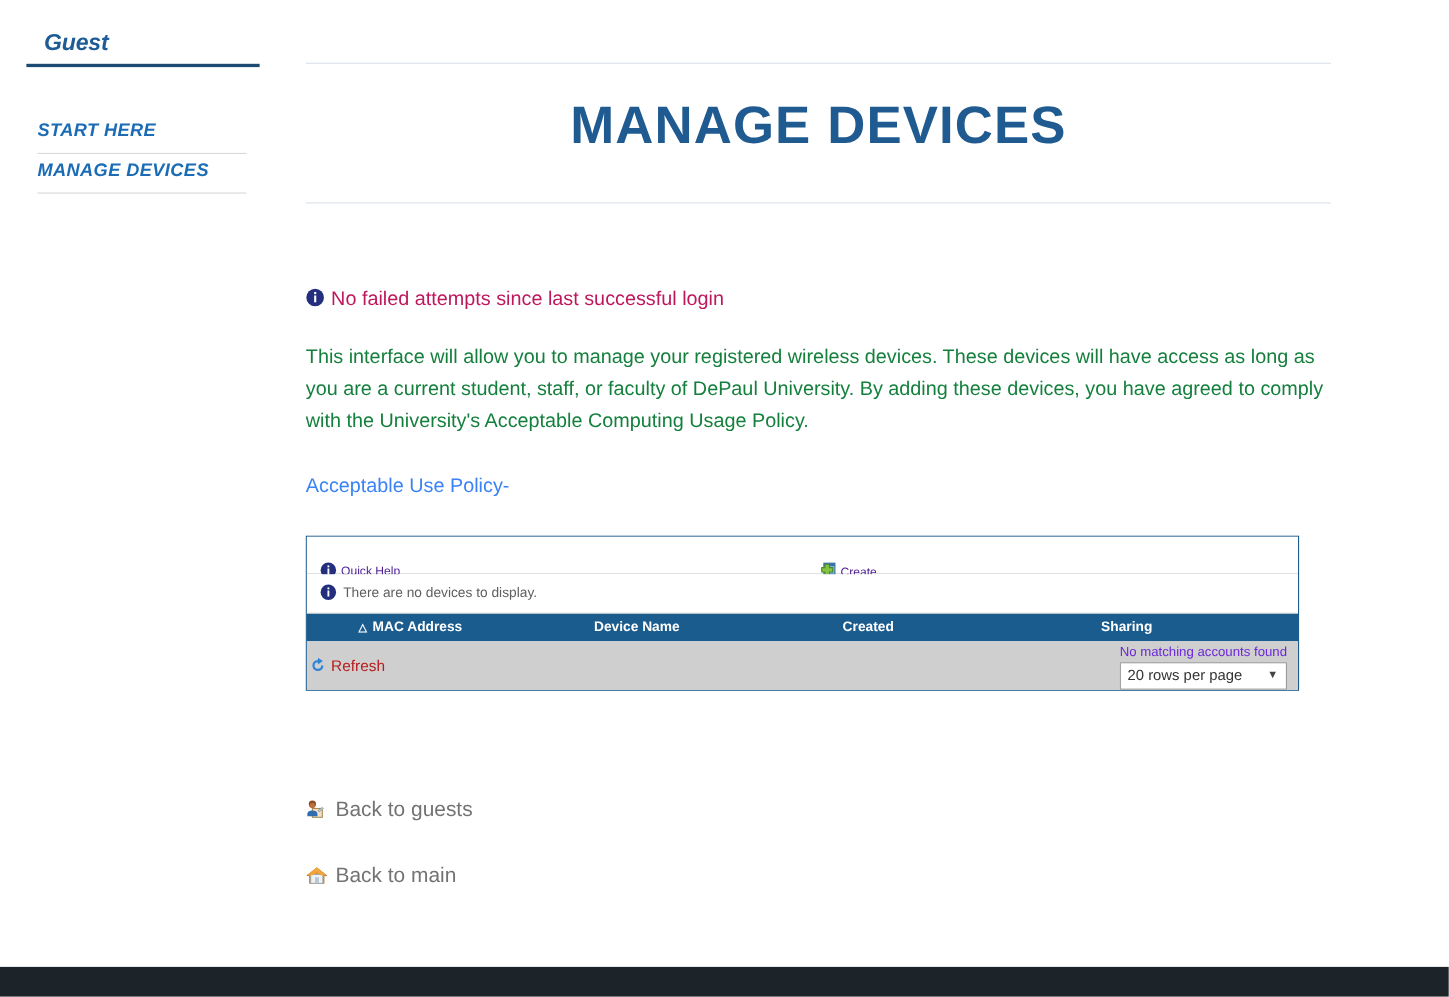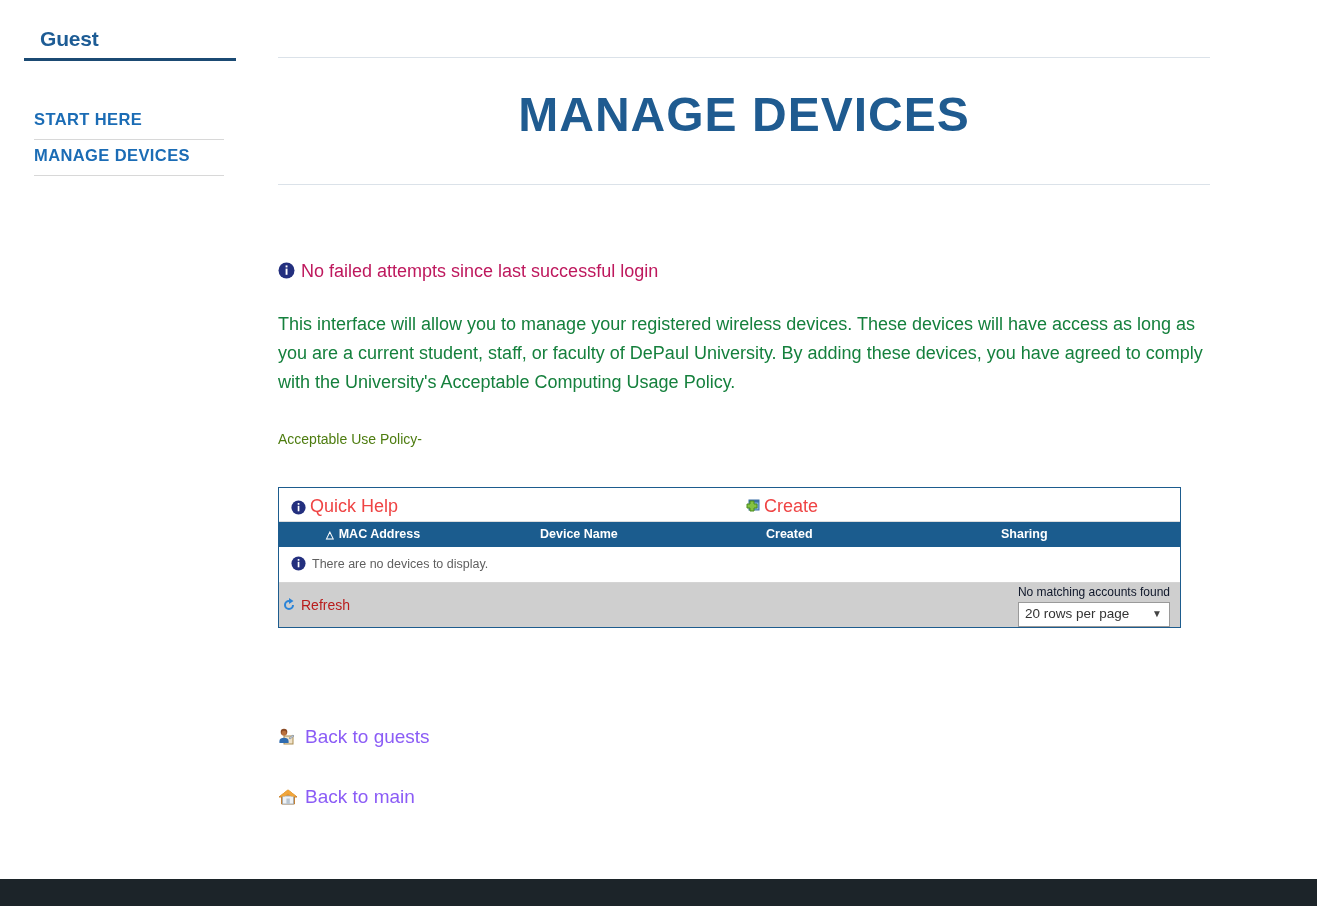--- a/index.html
+++ b/index.html
@@ -15,20 +15,21 @@
     font-family: "Liberation Sans", sans-serif;
     overflow: hidden;
   }
 
   
   #sidebar {
     position: absolute;
     left: 0; top: 0;
     width: 262px;
     height: 880px;
+    font-style: italic;
   }
   #guest-block {
     position: absolute;
     left: 24px; top: 26px;
     width: 212px;
   }
   #guest-label {
     font-size: 21px;
     font-weight: bold;
     color: #1d5c95;
@@ -106,22 +107,22 @@
     left: 0; top: 310px;
     width: 928px;
     font-size: 18px;
     line-height: 29px;
     color: #15803d;
   }
 
   #aup-link {
     position: absolute;
     left: 0; top: 431px;
-    font-size: 14px;
-    color: #4d7c0f;
+    font-size: 18px;
+    color: #3b82f6;
     text-decoration: none;
     cursor: pointer;
   }
 
   
   #panel {
     position: absolute;
     left: 0; top: 487px;
     width: 903px;
     border: 1px solid #1d5c8e;
@@ -129,23 +130,23 @@
     box-sizing: border-box;
   }
   #panel-toolbar {
     height: 33px;
     border-bottom: 1px solid #dddddd;
     position: relative;
     background: #ffffff;
   }
   .tool-link {
     position: absolute;
-    top: 8px;
-    font-size: 18px;
-    color: #ef4444;
+    top: 23px;
+    font-size: 11px;
+    color: #4c1d95;
     cursor: pointer;
     white-space: nowrap;
   }
   #quick-help-link { left: 12px; }
   #create-link { left: 464px; }
   .tool-link .glyph { vertical-align: -3px; margin-right: 4px; }
 
   #filter-row {
     height: 38px;
     position: relative;
@@ -224,21 +225,21 @@
     font-size: 14px;
     color: #b91c1c;
     cursor: pointer;
     white-space: nowrap;
   }
   #refresh-link .glyph { vertical-align: -3px; margin-right: 4px; }
   #match-text {
     position: absolute;
     right: 10px; top: 2px;
     font-size: 12px;
-    color: #0f172a;
+    color: #6d28d9;
     white-space: nowrap;
   }
   #rows-select {
     position: absolute;
     right: 10px; top: 19px;
     width: 152px;
     height: 25px;
     background: #ffffff;
     border: 1px solid #9a9a9a;
     box-sizing: border-box;
@@ -251,21 +252,21 @@
     position: absolute;
     right: 7px; top: 5px;
     font-size: 10px;
     color: #444;
   }
 
   
   .bottom-link {
     position: absolute;
     font-size: 19px;
-    color: #8b5cf6;
+    color: #737373;
     cursor: pointer;
     white-space: nowrap;
   }
   #back-guests { left: 0; top: 726px; }
   #back-main { left: 0; top: 786px; }
   .bottom-link .glyph { vertical-align: -4px; margin-right: 7px; }
 
   
   #footer-bar {
     position: absolute;
@@ -330,37 +331,37 @@
       <span id="create-link" class="tool-link">
         <svg class="glyph" width="17" height="16" viewBox="0 0 17 16">
           <rect x="6" y="1" width="10" height="10" fill="#7fb3e0" stroke="#3a6fa5" stroke-width="1"></rect>
           <rect x="6" y="1" width="10" height="2.5" fill="#3a6fa5"></rect>
           <polygon points="4,5 7,5 7,2 11,2 11,5 14,5 14,9 11,9 11,12 7,12 7,9 4,9" fill="#84c341" stroke="#4b8b1f" stroke-width="1" stroke-linejoin="round"></polygon>
         </svg><span>Create</span>
       </span>
     </div>
 
 
-    <div id="table-head">
-      <span id="col-mac" class="col-head">
-        <span class="sort-tri">△</span><span>MAC Address</span>
-      </span>
-      <span id="col-name" class="col-head">Device Name</span>
-      <span id="col-created" class="col-head">Created</span>
-      <span id="col-sharing" class="col-head">Sharing</span>
-    </div>
-
     <div id="empty-row">
       <span id="empty-msg">
         <svg class="info-ico" width="15" height="15" viewBox="0 0 17 17">
           <circle cx="8.5" cy="8.5" r="8" fill="#232f7e"></circle>
           <rect x="7.6" y="6.6" width="1.9" height="6.2" fill="#ffffff"></rect>
           <rect x="7.6" y="3.4" width="1.9" height="2" fill="#ffffff"></rect>
         </svg><span>There are no devices to display.</span>
       </span>
+    </div>
+
+    <div id="table-head">
+      <span id="col-mac" class="col-head">
+        <span class="sort-tri">△</span><span>MAC Address</span>
+      </span>
+      <span id="col-name" class="col-head">Device Name</span>
+      <span id="col-created" class="col-head">Created</span>
+      <span id="col-sharing" class="col-head">Sharing</span>
     </div>
 
     <div id="panel-footer">
       <span id="refresh-link">
         <svg class="glyph" width="16" height="16" viewBox="0 0 16 16">
           <path d="M13 8 A5 5 0 1 1 8 3 L8 1 L12.5 4 L8 7 L8 5 A3 3 0 1 0 11 8 Z" fill="#2b84d8"></path>
         </svg><span>Refresh</span>
       </span>
 
       <span id="match-text">No matching accounts found</span>

